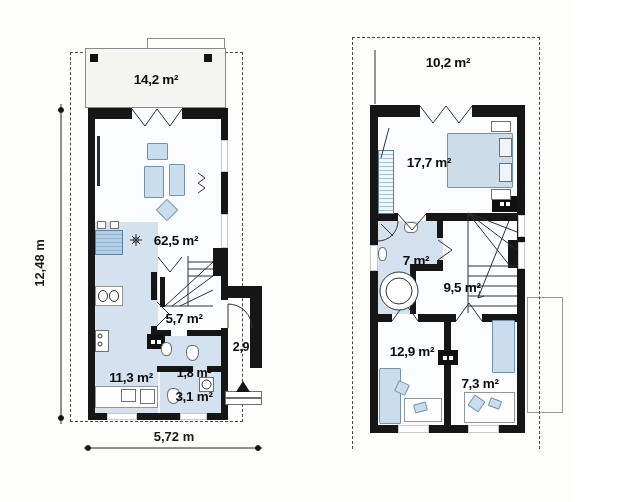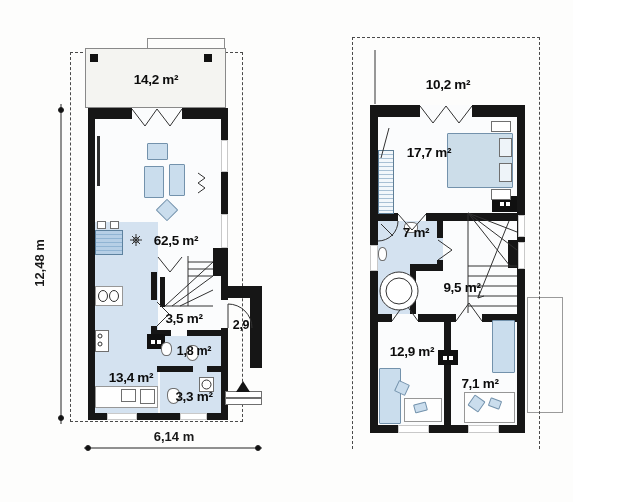--- a/index.html
+++ b/index.html
@@ -21,21 +21,21 @@
   .terrace{position:absolute;background:#f4f4f1;border:1px solid #898989;box-sizing:border-box;}
   .post{position:absolute;width:8px;height:8px;background:#111;}
   .flue{position:absolute;background:#101010;display:flex;gap:2px;align-items:center;justify-content:center;}
   .flue i{width:4px;height:4px;background:#fff;display:block;}
   .stripes{position:absolute;box-sizing:border-box;border:1px solid #5f7f97;
            background:repeating-linear-gradient(180deg,#f2f7fb 0 3px,#a8c0d4 3px 4px);}
   .tstripes{position:absolute;box-sizing:border-box;border:1px solid #5d829f;
            background:repeating-linear-gradient(180deg,#b6cfe6 0 3px,#90b4d3 3px 4px);}
   .lbl{position:absolute;transform:translate(-50%,-50%);font-weight:700;font-size:13.5px;
        color:#0c0c0c;white-space:nowrap;letter-spacing:-0.3px;}
-  .lbl-sm{font-size:12.5px;}
+  .lbl-sm{font-size:12.5px;margin-top:22px;}
   .dimlbl{position:absolute;transform:translate(-50%,-50%);font-weight:700;font-size:13px;color:#191919;white-space:nowrap;}
   .vdim{transform:translate(-50%,-50%) rotate(-90deg);}
   svg.lines{position:absolute;left:0;top:0;pointer-events:none;}
 </style>
 </head>
 <body>
 
 <div class="sheet">
 
   <div>
@@ -275,29 +275,29 @@
     </g>
     <g stroke="#222" stroke-width="1">
       <path d="M84,448 L262,448"></path>
         <circle cx="88" cy="448" r="2.5" fill="#111"></circle>
         <circle cx="258" cy="448" r="2.5" fill="#111"></circle>
     </g>
   </svg>
 
   <div class="lbl" style="left:156px;top:79px;">14,2 m²</div>
   <div class="lbl" style="left:176px;top:240px;">62,5 m²</div>
-  <div class="lbl" style="left:131px;top:377px;">13,4 m²</div>
-  <div class="lbl" style="left:184px;top:318px;">3,5 m²</div>
+  <div class="lbl" style="left:131px;top:377px;">11,3 m²</div>
+  <div class="lbl" style="left:184px;top:318px;">5,7 m²</div>
   <div class="lbl lbl-sm" style="left:194px;top:351px;">1,8 m²</div>
-  <div class="lbl" style="left:194px;top:396px;">3,3 m²</div>
+  <div class="lbl" style="left:194px;top:396px;">3,1 m²</div>
   <div class="lbl lbl-sm" style="left:241px;top:325px;">2,9</div>
 
-  <div class="lbl" style="left:448px;top:84px;">10,2 m²</div>
-  <div class="lbl" style="left:429px;top:152px;">17,7 m²</div>
-  <div class="lbl" style="left:416px;top:232px;">7 m²</div>
+  <div class="lbl" style="left:448px;top:62px;">10,2 m²</div>
+  <div class="lbl" style="left:429px;top:162px;">17,7 m²</div>
+  <div class="lbl" style="left:416px;top:260px;">7 m²</div>
   <div class="lbl" style="left:462px;top:287px;">9,5 m²</div>
   <div class="lbl" style="left:412px;top:351px;">12,9 m²</div>
-  <div class="lbl" style="left:480px;top:383px;">7,1 m²</div>
+  <div class="lbl" style="left:480px;top:383px;">7,3 m²</div>
 
   <div class="dimlbl vdim" style="left:39px;top:263px;">12,48 m</div>
-  <div class="dimlbl" style="left:174px;top:436px;">6,14 m</div>
+  <div class="dimlbl" style="left:174px;top:436px;">5,72 m</div>
 
 </div>
 
 </body></html>

